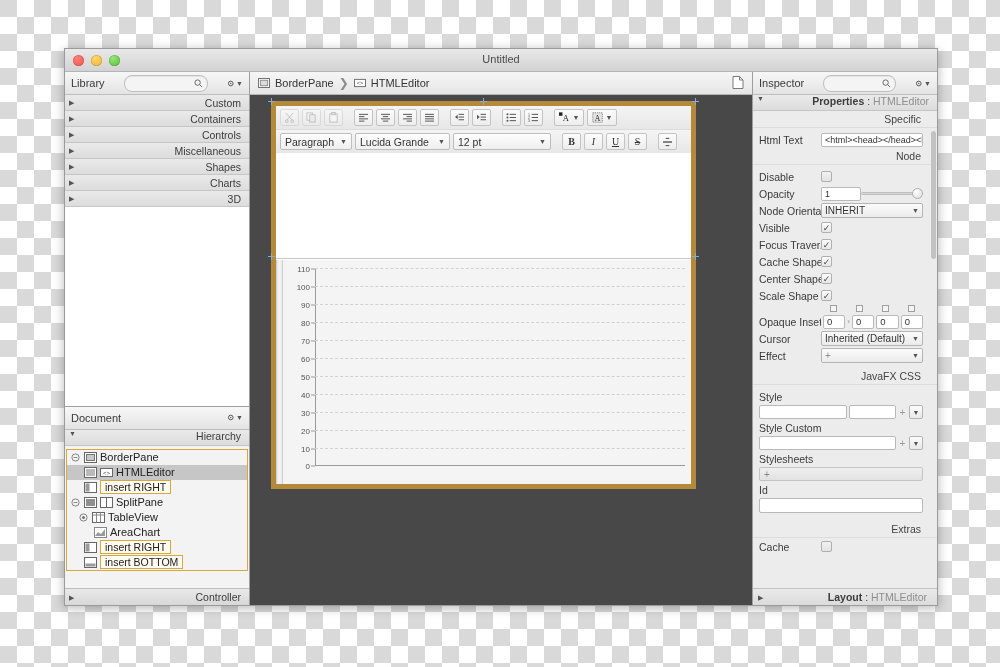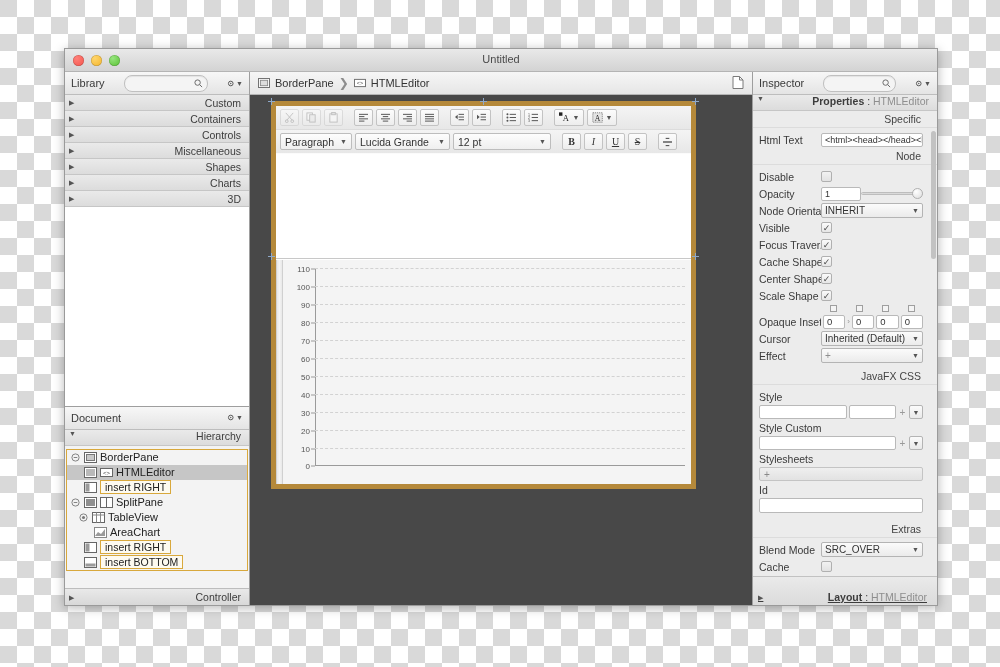--- a/index.html
+++ b/index.html
@@ -214,21 +214,21 @@
   .cssin{height:14px;border:1px solid #b9b9b9;background:#fff;border-radius:2px;box-sizing:border-box;}
   .plus{width:9px;text-align:center;font-size:10px;color:#9a9a9a;}
   .ddbtn{width:14px;height:14px;border:1px solid #b4b4b4;border-radius:2px;
          background:linear-gradient(#fbfbfb,#e9e9e9);display:flex;align-items:center;justify-content:center;box-sizing:border-box;}
   .sheetbar{height:14px;border:1px solid #c4c4c4;border-radius:2px;
             background:linear-gradient(#efefef,#e2e2e2);display:flex;align-items:center;
             padding:0 4px;font-size:10px;color:#888;box-sizing:border-box;}
   .accordion{
     height:16px;display:flex;align-items:center;
     background:linear-gradient(#eaeaea,#dbdbdb);border-top:1px solid #c2c2c2;
-    padding:12px 10px 0 5px;font-size:10.5px;color:#3c3c3c;text-decoration:underline;
+    padding:0 10px 0 5px;font-size:10.5px;color:#3c3c3c;
   }
   .accordion .tri{width:10px;flex:0 0 10px;}
   .accordion .lbl{flex:1;text-align:right;}
   .muted{color:#8e8e8e;}
   .vscroll{position:absolute;right:1px;top:20px;width:5px;bottom:4px;}
   .vscroll .th{position:absolute;left:0;top:0;width:5px;height:128px;border-radius:3px;background:#c2c2c2;}
   .arrow{font-size:7px;color:#555;line-height:1;}
 </style>
 </head>
 <body>
@@ -847,27 +847,20 @@
           </div>
 
           <div class="csslabel">Stylesheets</div>
           <div class="sheetbar">+</div>
 
           <div class="csslabel">Id</div>
           <div class="cssin" style="height:15px"></div>
         </div>
 
         <div class="grouphdr" style="margin-top:5px">Extras</div>
-        <div class="prow" style="margin-top:3px">
-          <span class="plabel">Blend Mode</span>
-          <span class="pselect">
-            <span class="cv">SRC_OVER</span>
-            <span class="arrow">▼</span>
-          </span>
-        </div>
         <div class="prow">
           <span class="plabel">Cache</span>
           <span class="cbx empty"></span>
         </div>
 
         <div class="vscroll">
             <div class="th"></div>
           </div>
       </div>
 

